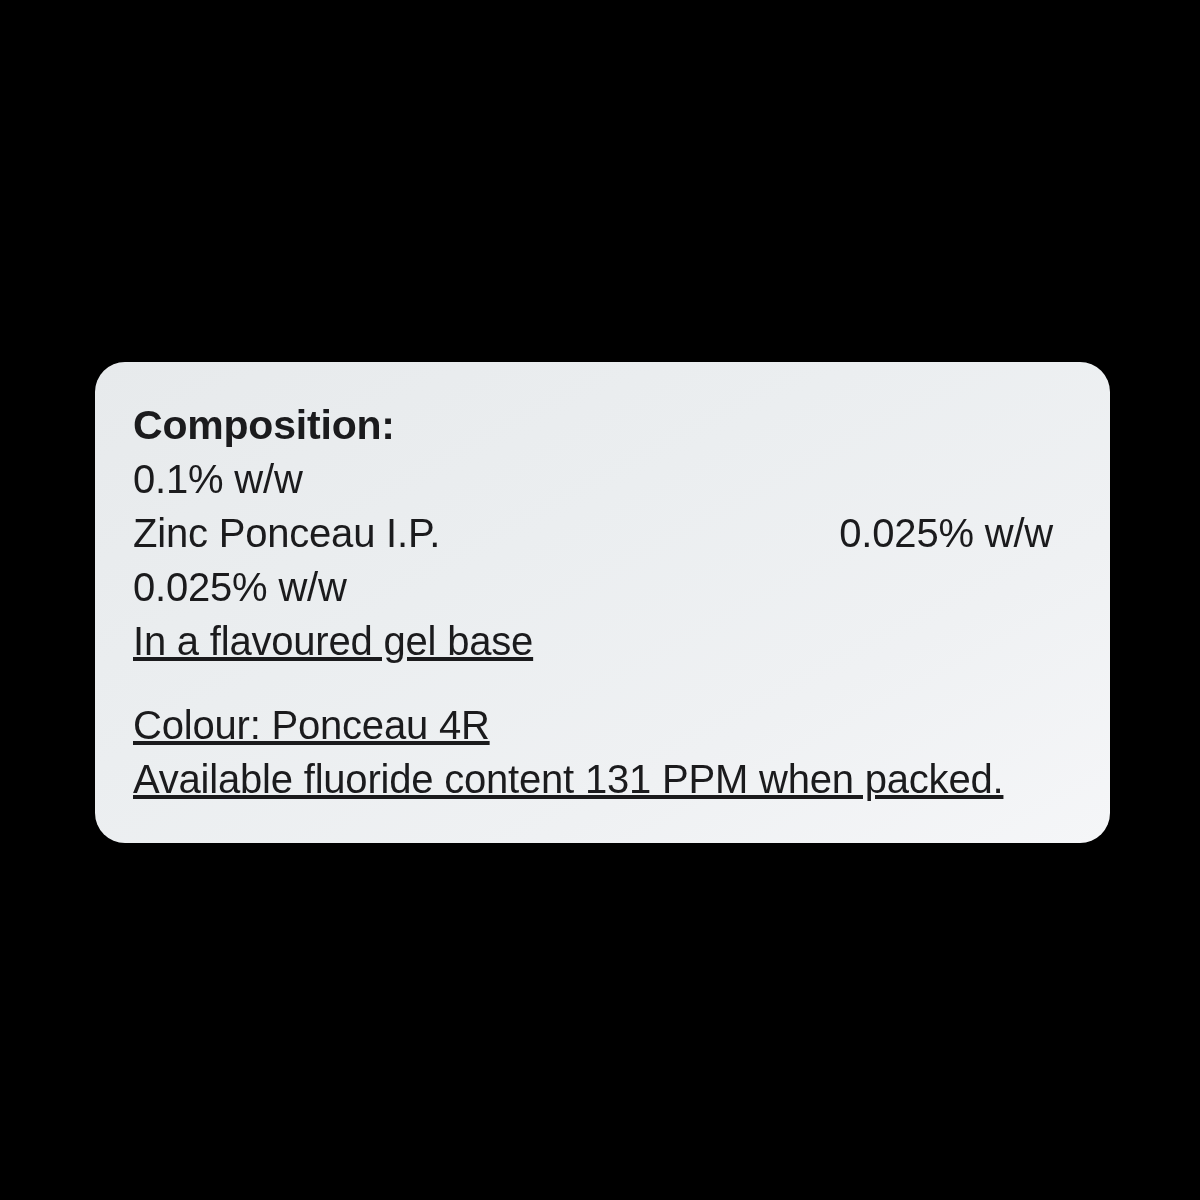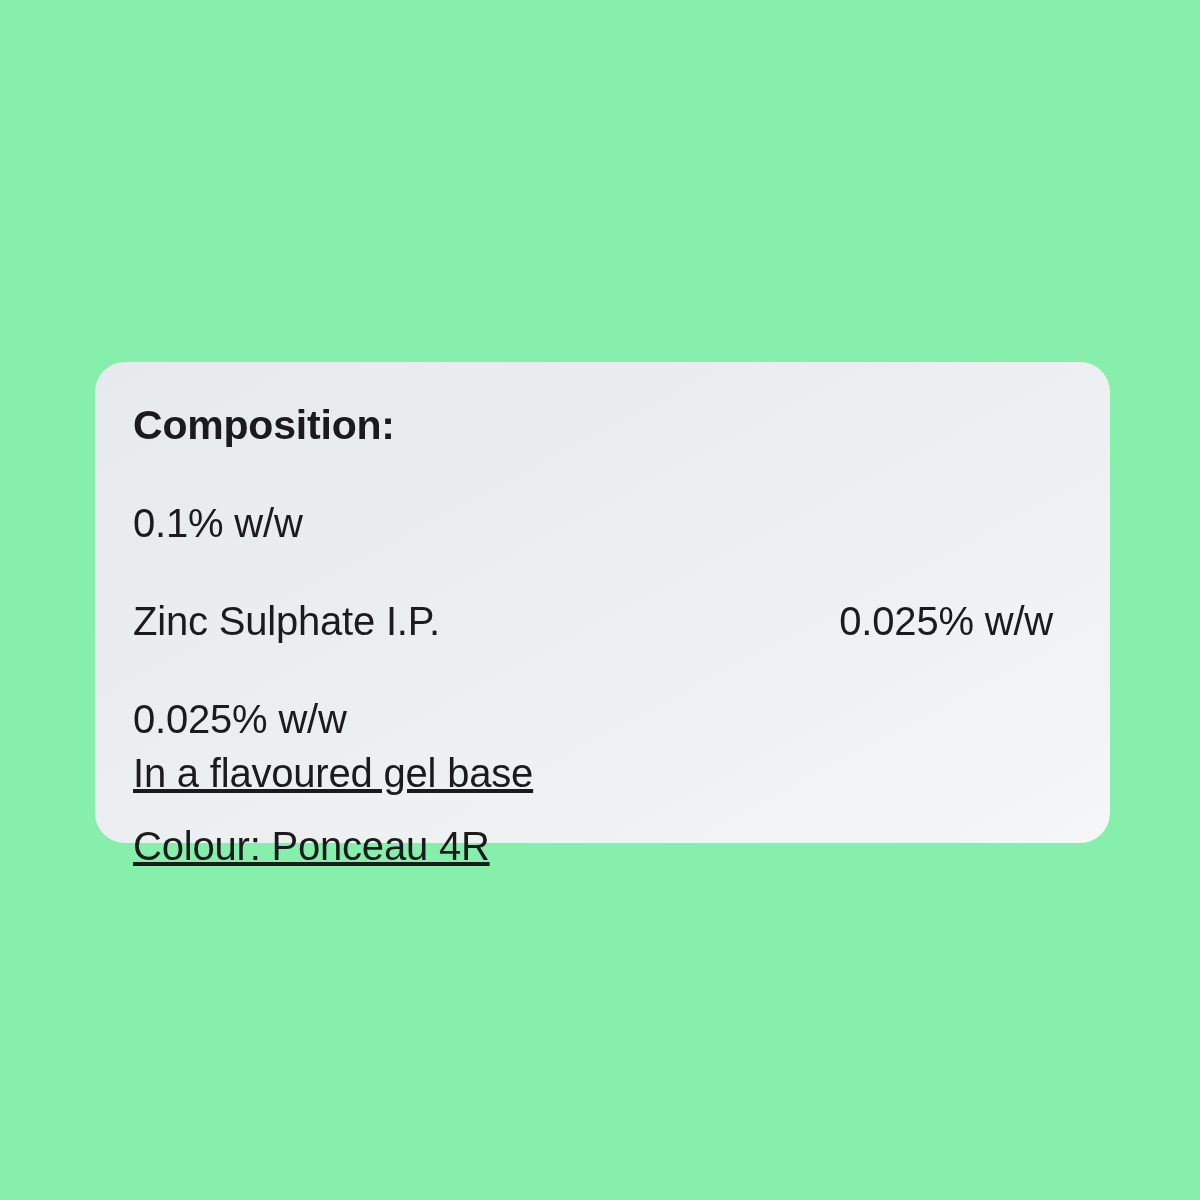--- a/index.html
+++ b/index.html
@@ -7,21 +7,21 @@
     padding: 0;
     width: 1200px;
     height: 1200px;
     background: #ffffff;
     font-family: "Liberation Sans", sans-serif;
   }
   .page {
     position: relative;
     width: 1200px;
     height: 1200px;
-    background: #86efac;
+    background: #000000;
     overflow: hidden;
   }
   .sticker {
     position: absolute;
     left: 95px;
     top: 362px;
     width: 1015px;
     height: 481px;
     box-sizing: border-box;
     border-radius: 30px;
@@ -38,51 +38,51 @@
     line-height: 54px;
   }
   .ing-row {
     display: flex;
     justify-content: space-between;
     align-items: baseline;
     white-space: nowrap;
   }
   .ing-row .val {
     text-align: left;
-    margin-top: 44px;
   }
   .plain-line {
     white-space: nowrap;
     text-decoration: underline;
   }
   .notes-group {
-    margin-top: 19px;
+    margin-top: 30px;
   }
 </style>
 </head>
 <body>
 
 <div class="page">
   <div class="sticker">
 
     <div class="title">Composition:</div>
 
     <div class="ing-row">
       <span class="val">0.1% w/w</span>
     </div>
 
     <div class="ing-row">
-      <span class="ing">Zinc Sulphate I.P.</span>
+      <span class="ing">Zinc Ponceau I.P.</span>
       <span class="val">0.025% w/w</span>
     </div>
 
     <div class="ing-row">
       <span class="val">0.025% w/w</span>
     </div>
 
     <div class="plain-line">In a flavoured gel base</div>
 
     <div class="notes-group">
       <div class="plain-line">Colour: Ponceau 4R</div>
+      <div class="plain-line">Available fluoride content 131 PPM when packed.</div>
     </div>
 
   </div>
 </div>
 
 </body></html>

